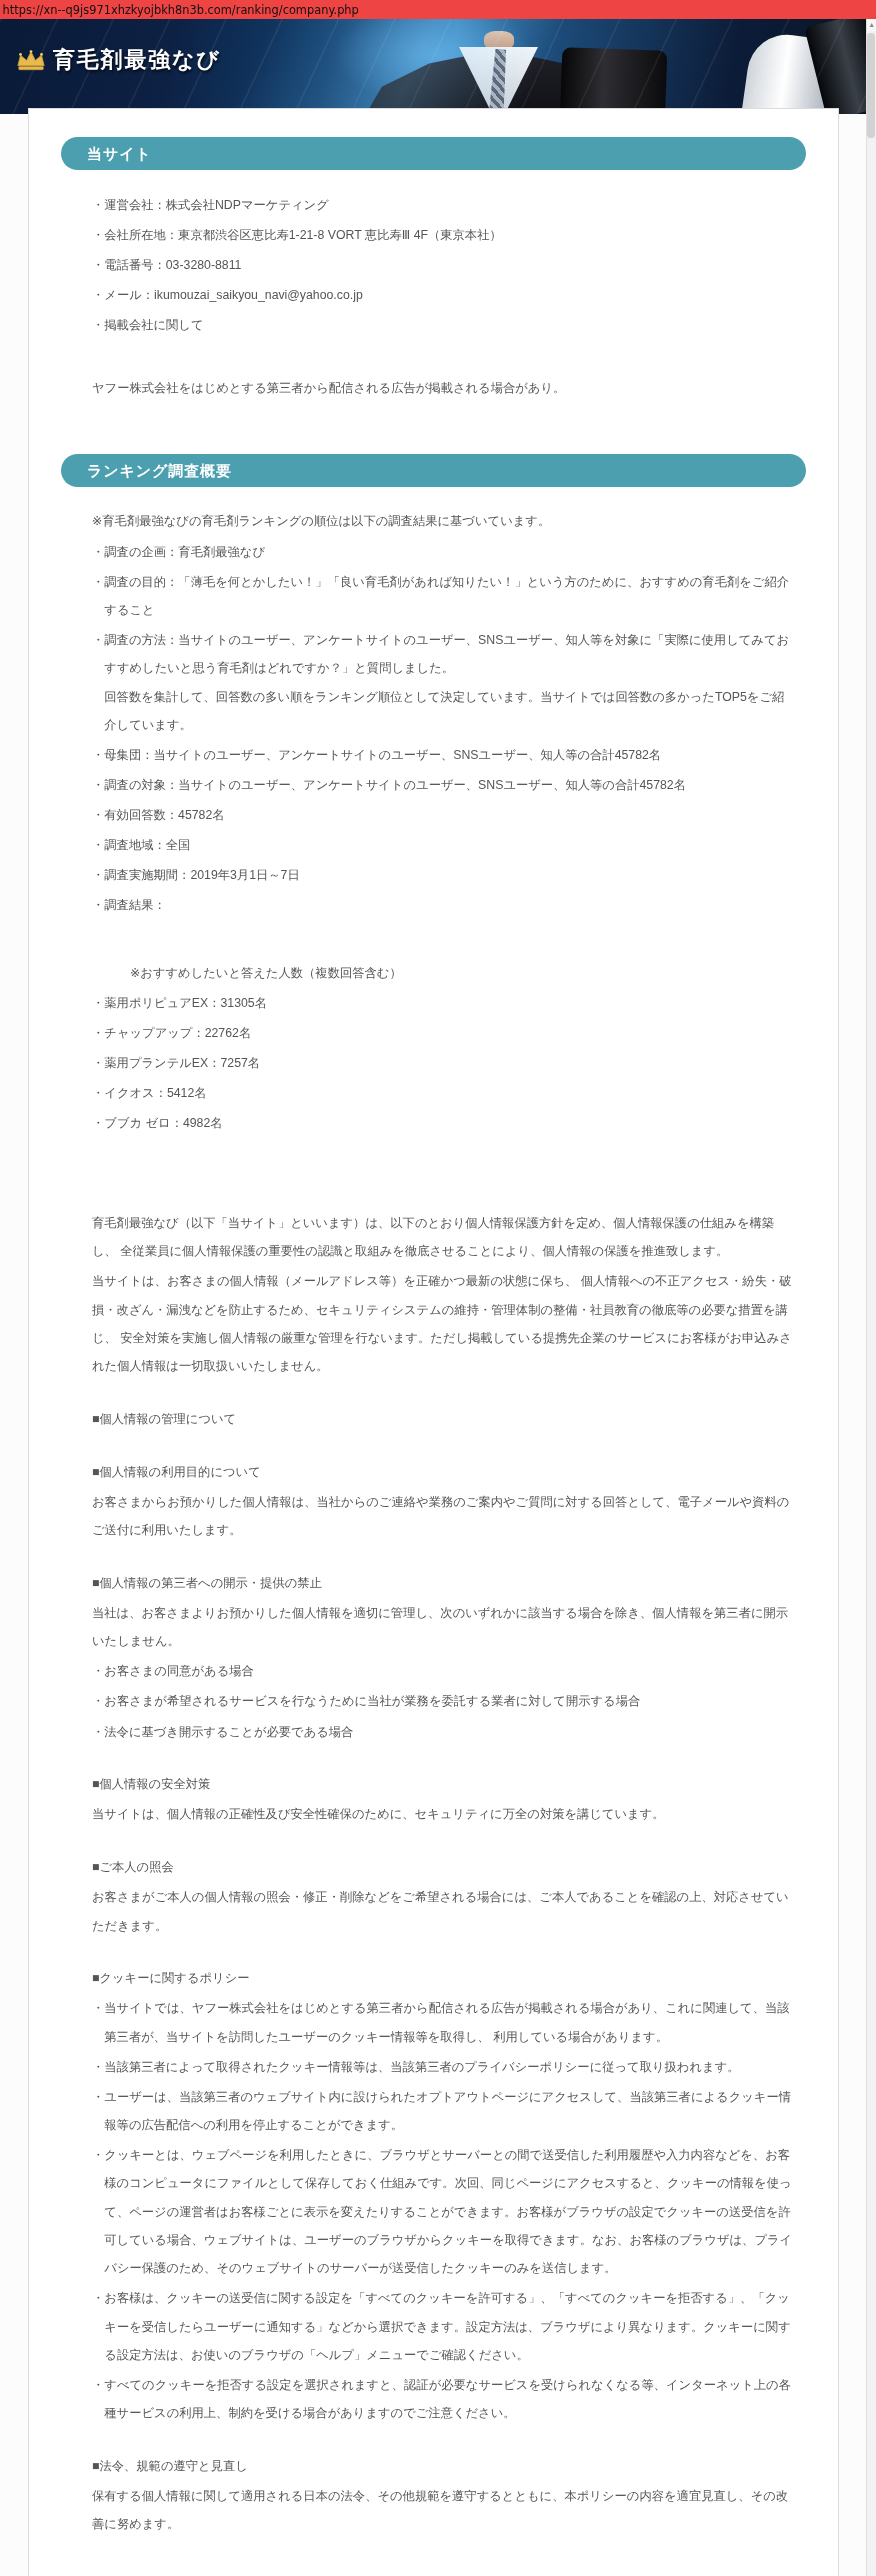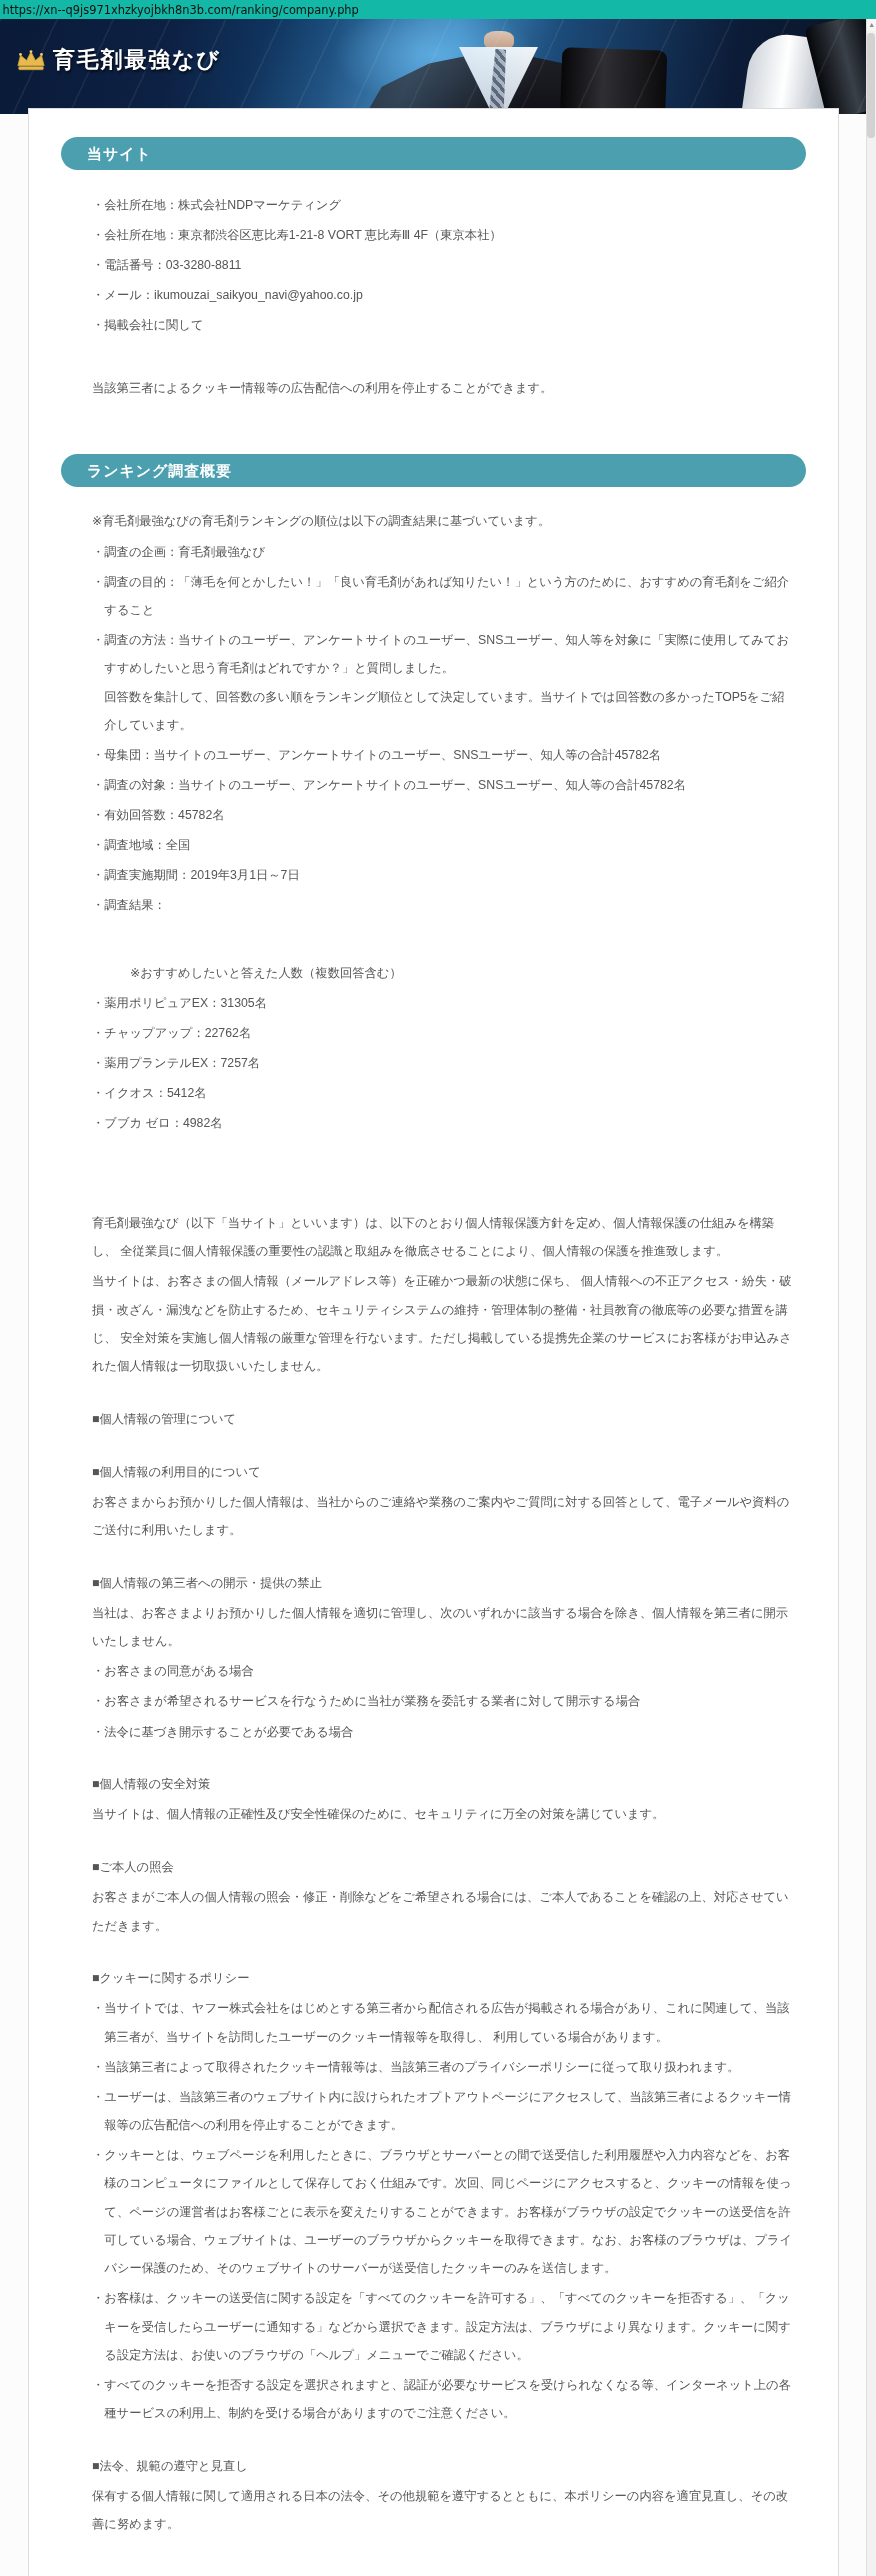--- a/index.html
+++ b/index.html
@@ -5,21 +5,21 @@
   * { box-sizing: border-box; margin: 0; padding: 0; }
   html,body { width:876px; }
   body {
     height:2576px; overflow:hidden; position:relative;
     background:#fcfcfc;
     font-family:"Liberation Sans","DejaVu Sans",sans-serif;
     color:#555;
   }
   
   .url-bar{
-    height:24px; background:#14b8a6; padding:2.6px 3.5px 0 2.6px;
+    height:24px; background:#ef4444; padding:2.6px 3.5px 0 2.6px;
     font-size:11.4px; color:#111; letter-spacing:0;
     font-family:"DejaVu Sans","Liberation Sans",sans-serif;
   }
   
   .banner{
     position:absolute; left:0; top:19px; width:866px; height:95px; overflow:hidden;
     background:linear-gradient(100deg,#0a1a38 0%,#0d2144 20%,#11406f 38%,#2e77ad 52%,#1c4a78 64%,#0c1c38 84%,#091526 100%);
   }
   .banner .streaks{
     position:absolute; inset:0;
@@ -118,27 +118,27 @@
 </div>
 
 <div class="content-box">
 
   <div class="section">
     <div class="pill">
       <span>当サイト</span>
     </div>
     <div class="section-body">
       <ul class="plain">
-        <li class="li">会社所在地：株式会社NDPマーケティング</li>
+        <li class="li">運営会社：株式会社NDPマーケティング</li>
           <li class="li">会社所在地：東京都渋谷区恵比寿1-21-8 VORT 恵比寿Ⅲ 4F（東京本社）</li>
           <li class="li">電話番号：03-3280-8811</li>
           <li class="li">メール：ikumouzai_saikyou_navi@yahoo.co.jp</li>
           <li class="li">掲載会社に関して</li>
       </ul>
-      <p class="note para-gap">当該第三者によるクッキー情報等の広告配信への利用を停止することができます。</p>
+      <p class="note para-gap">ヤフー株式会社をはじめとする第三者から配信される広告が掲載される場合があり。</p>
     </div>
   </div>
 
   <div class="section">
     <div class="pill">
       <span>ランキング調査概要</span>
     </div>
     <div class="section-body">
       <p class="note">※育毛剤最強なびの育毛剤ランキングの順位は以下の調査結果に基づいています。</p>
       <ul class="plain">

